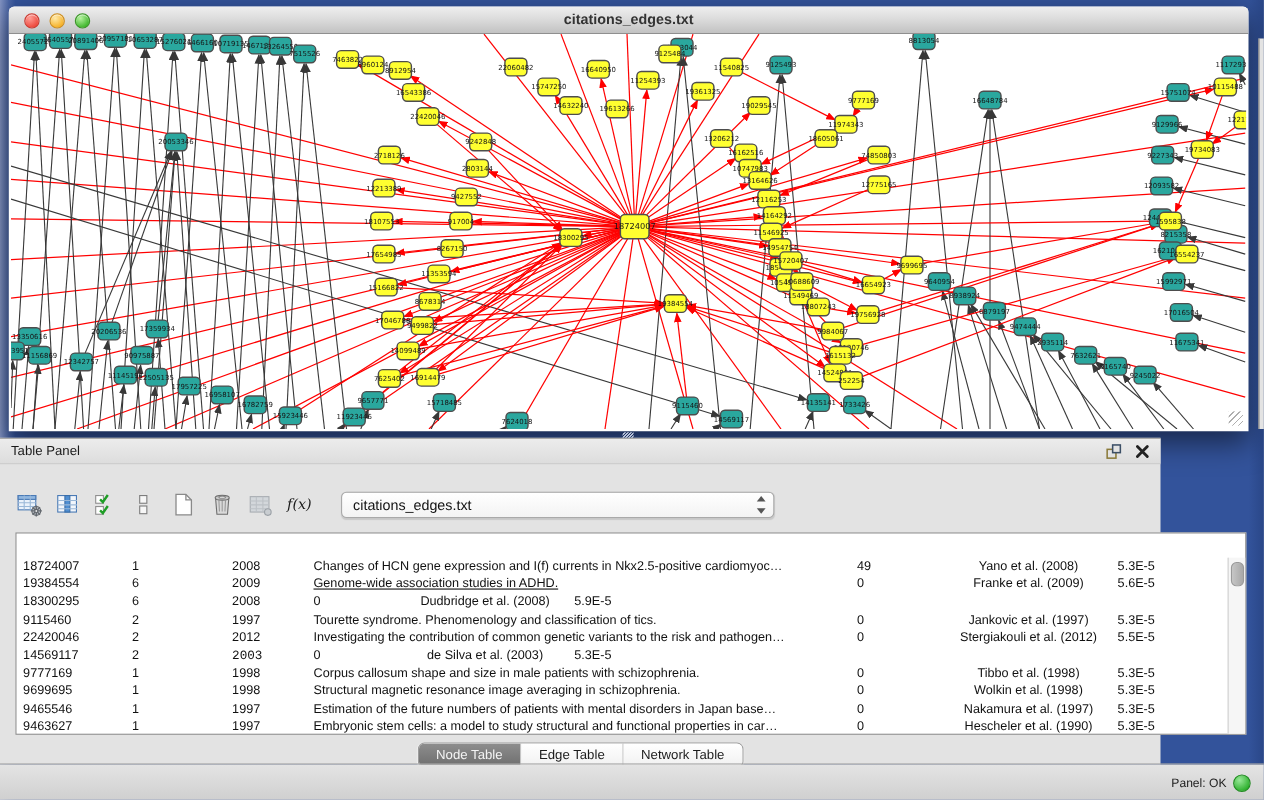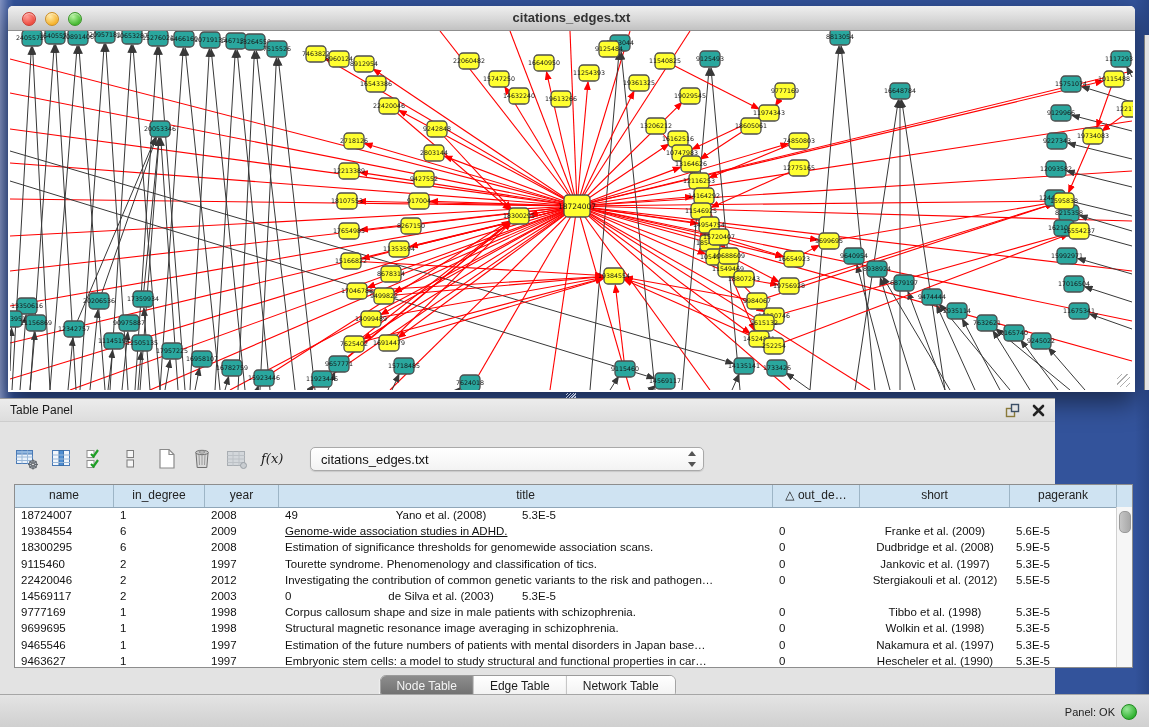--- a/index.html
+++ b/index.html
@@ -683,53 +683,43 @@
     <div class="combo">
       <span class="val">citations_edges.txt</span>
       <span class="stepper">
           <i class="up"></i>
           <i class="down"></i>
         </span>
     </div>
   </div>
 
   <div class="table-wrap">
-    <div class="thead" id="thead">
-        <div class="th" style="width: 99px;">name</div>
-        <div class="th" style="width: 91px;">in_degree</div>
-        <div class="th" style="width: 74px;">year</div>
-        <div class="th" style="flex: 1 1 0%;">title</div>
-        <div class="th" style="width: 87px;">△ out_de…</div>
-        <div class="th" style="width: 150px;">short</div>
-        <div class="th" style="width: 107px;">pagerank</div>
-        <div class="th" style="width: 15px;"></div>
-      </div>
     <div class="tbody" id="tbody">
         <div class="tr">
           <div class="td" style="width: 99px;">18724007</div>
           <div class="td" style="width: 91px;">1</div>
           <div class="td" style="width: 74px;">2008</div>
+          <div class="td" style="flex: 1 1 0%;">Changes of HCN gene expression and I(f) currents in Nkx2.5-positive cardiomyoc…</div>
           <div class="td" style="width: 87px;">49</div>
           <div class="td center" style="width: 150px;">Yano et al. (2008)</div>
           <div class="td" style="width: 107px;">5.3E-5</div>
         </div>
         <div class="tr">
           <div class="td" style="width: 99px;">19384554</div>
           <div class="td" style="width: 91px;">6</div>
           <div class="td" style="width: 74px;">2009</div>
           <div class="td" style="flex: 1 1 0%; text-decoration: underline;">Genome-wide association studies in ADHD.</div>
           <div class="td" style="width: 87px;">0</div>
           <div class="td center" style="width: 150px;">Franke et al. (2009)</div>
           <div class="td" style="width: 107px;">5.6E-5</div>
         </div>
         <div class="tr">
           <div class="td" style="width: 99px;">18300295</div>
           <div class="td" style="width: 91px;">6</div>
           <div class="td" style="width: 74px;">2008</div>
-          <div class="td" style="flex: 1 1 0%;">Estimation of significance thresholds for genomewide association scans.</div>
           <div class="td" style="width: 87px;">0</div>
           <div class="td center" style="width: 150px;">Dudbridge et al. (2008)</div>
           <div class="td" style="width: 107px;">5.9E-5</div>
         </div>
         <div class="tr">
           <div class="td" style="width: 99px;">9115460</div>
           <div class="td" style="width: 91px;">2</div>
           <div class="td" style="width: 74px;">1997</div>
           <div class="td" style="flex: 1 1 0%;">Tourette syndrome. Phenomenology and classification of tics.</div>
           <div class="td" style="width: 87px;">0</div>
@@ -741,21 +731,21 @@
           <div class="td" style="width: 91px;">2</div>
           <div class="td" style="width: 74px;">2012</div>
           <div class="td" style="flex: 1 1 0%;">Investigating the contribution of common genetic variants to the risk and pathogen…</div>
           <div class="td" style="width: 87px;">0</div>
           <div class="td center" style="width: 150px;">Stergiakouli et al. (2012)</div>
           <div class="td" style="width: 107px;">5.5E-5</div>
         </div>
         <div class="tr">
           <div class="td" style="width: 99px;">14569117</div>
           <div class="td" style="width: 91px;">2</div>
-          <div class="td" style="width: 74px;">2003</div>
+          <div class="td" style="width: 74px; font-family: Liberation Mono, monospace;">2003</div>
           <div class="td" style="width: 87px;">0</div>
           <div class="td center" style="width: 150px;">de Silva et al. (2003)</div>
           <div class="td" style="width: 107px;">5.3E-5</div>
         </div>
         <div class="tr">
           <div class="td" style="width: 99px;">9777169</div>
           <div class="td" style="width: 91px;">1</div>
           <div class="td" style="width: 74px;">1998</div>
           <div class="td" style="flex: 1 1 0%;">Corpus callosum shape and size in male patients with schizophrenia.</div>
           <div class="td" style="width: 87px;">0</div>

